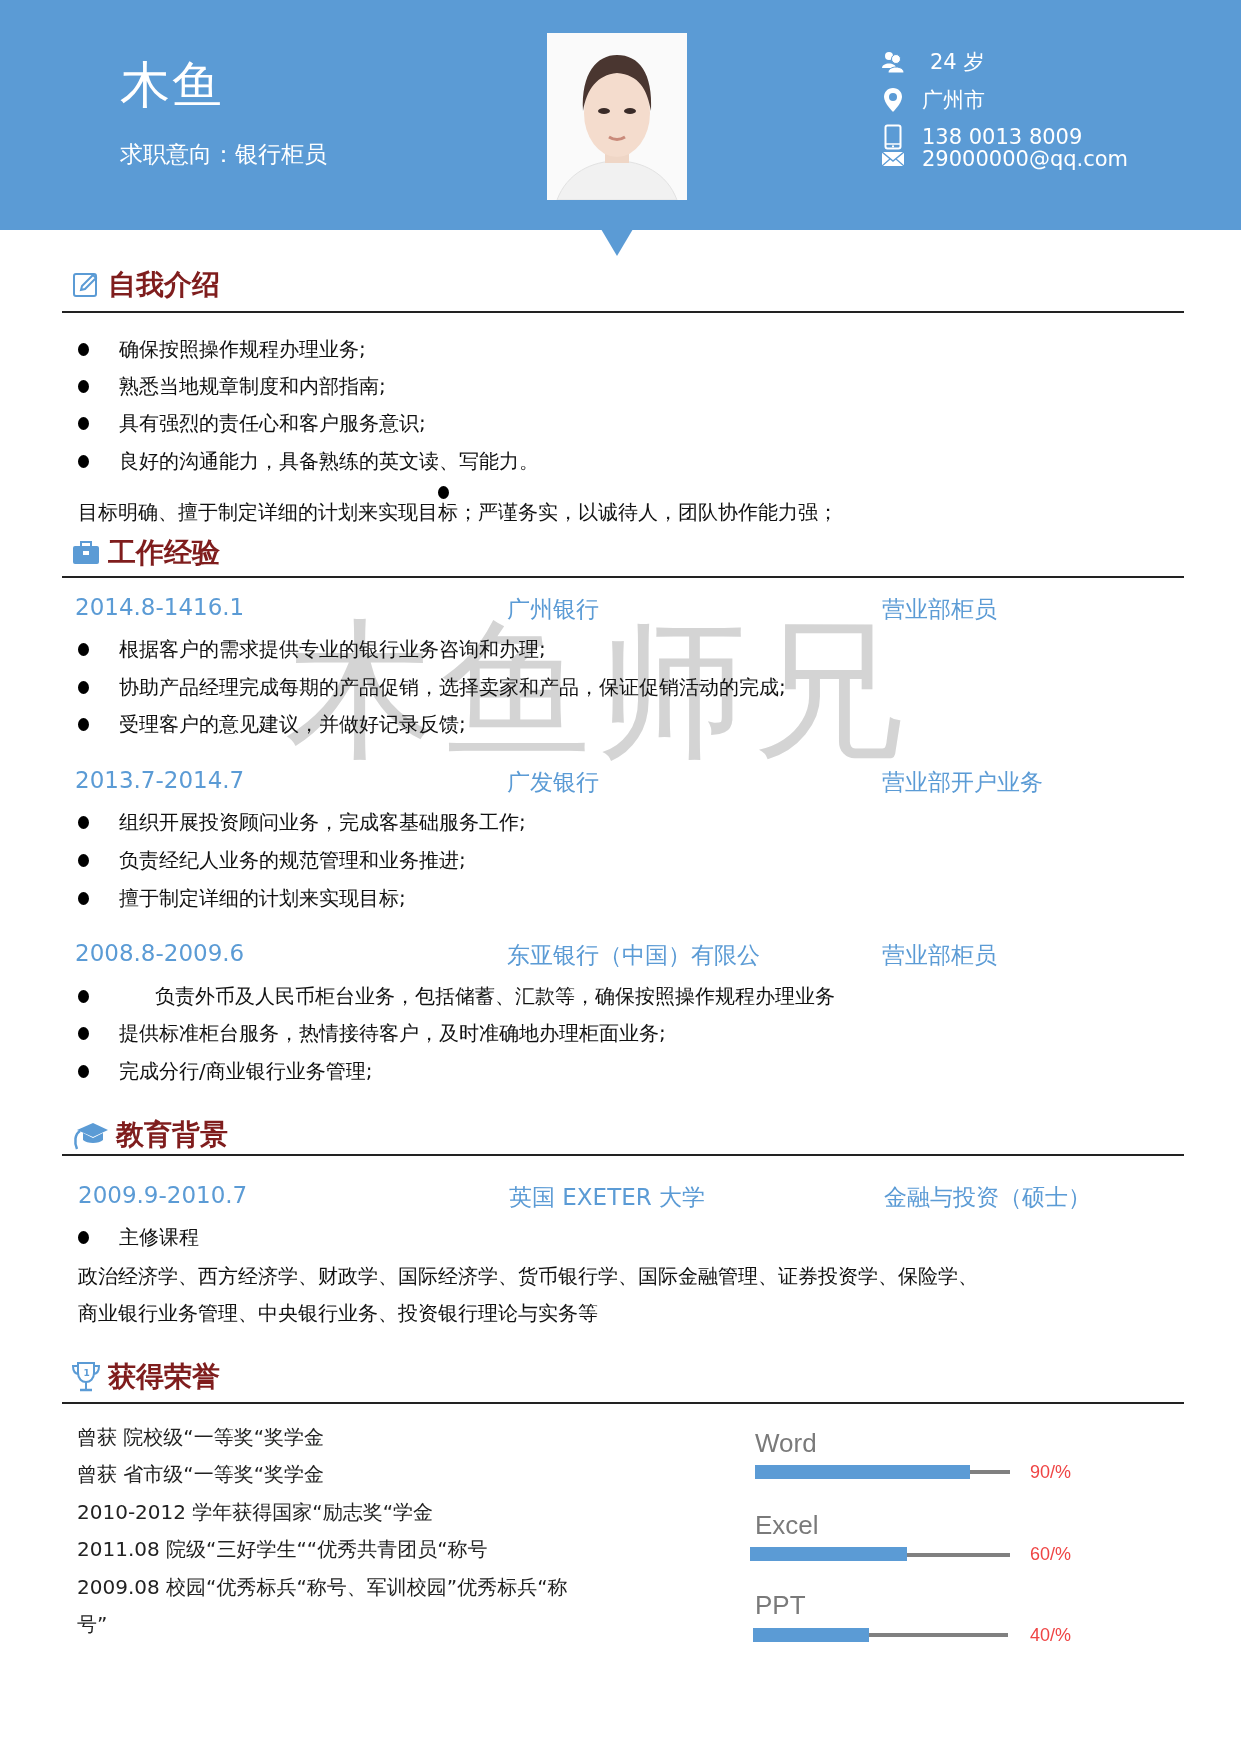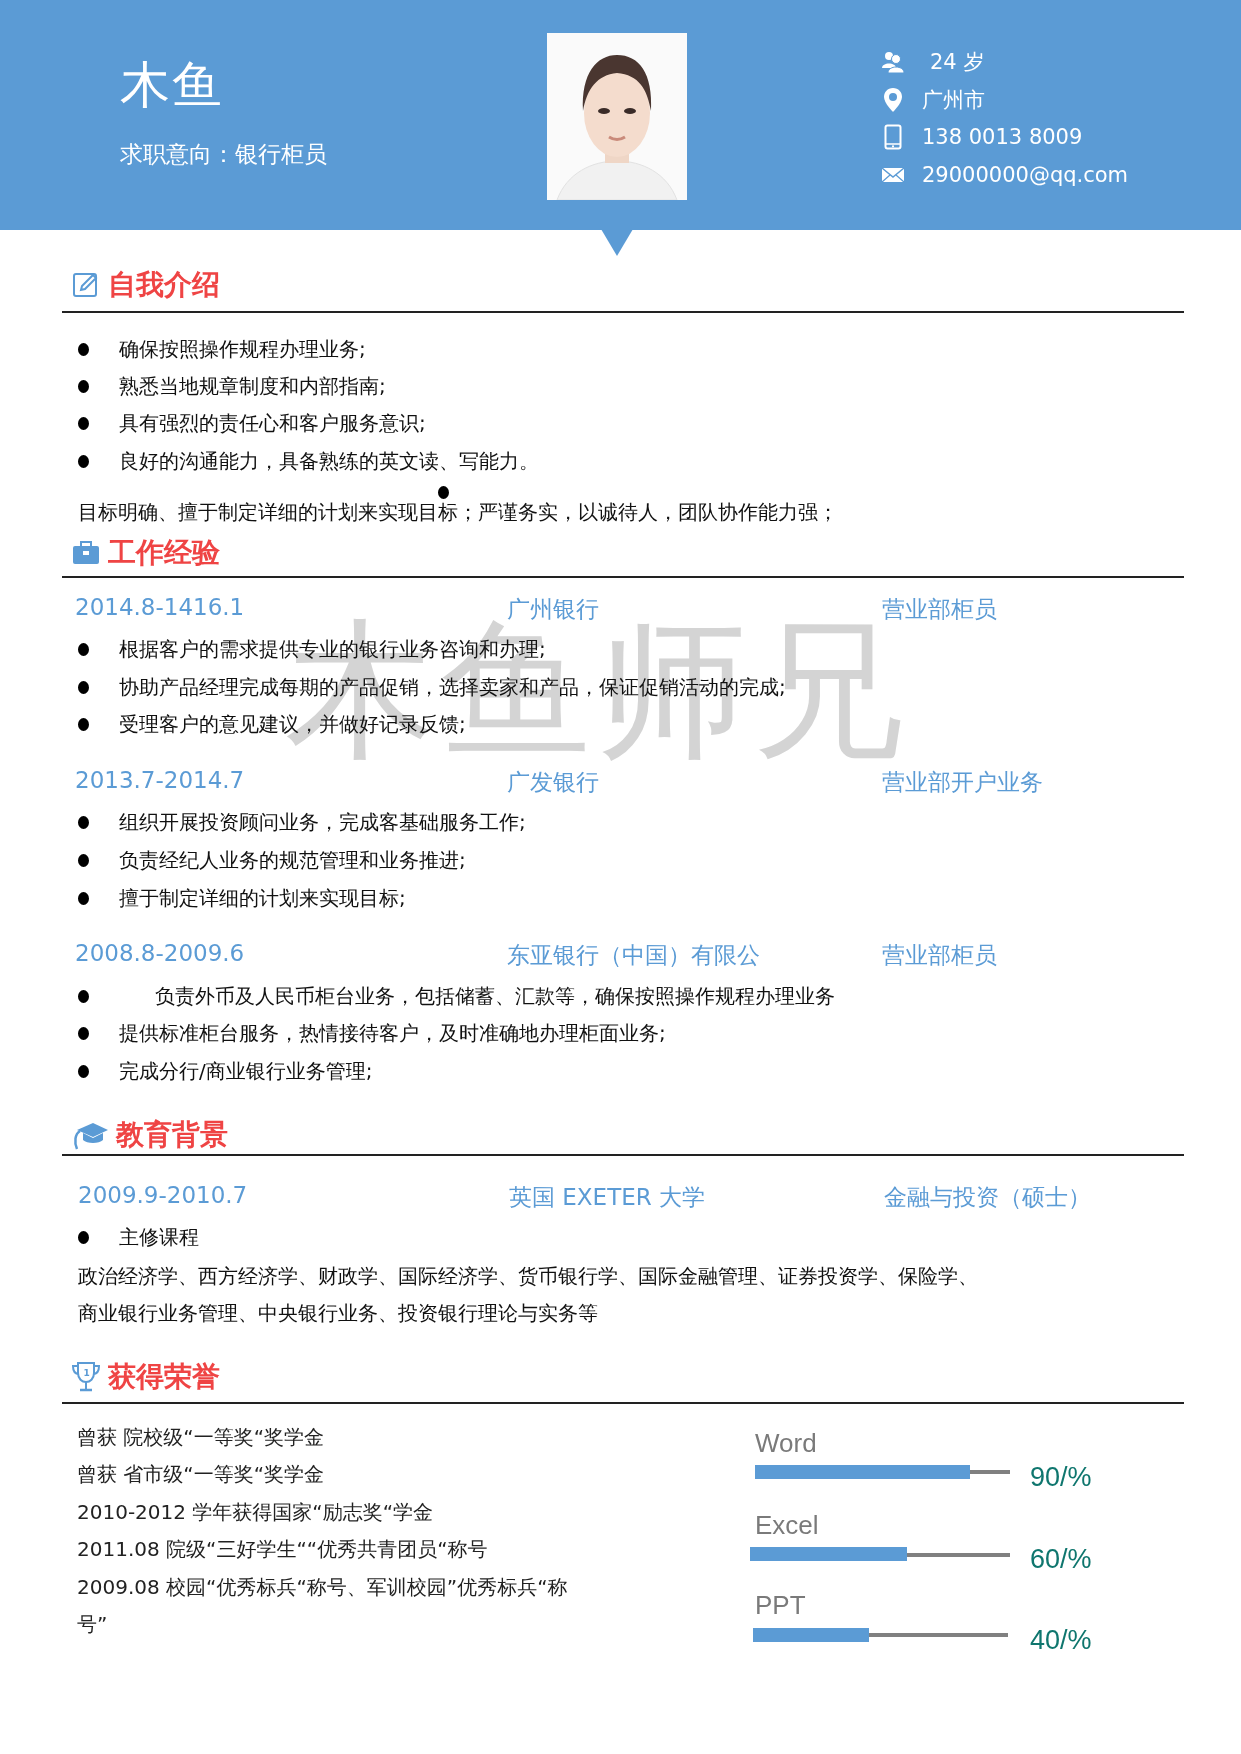--- a/index.html
+++ b/index.html
@@ -6,34 +6,34 @@
   html, body { width:1241px; height:1754px; background:#ffffff; overflow:hidden; }
   body { position:relative; font-family:"DejaVu Sans","Liberation Sans",sans-serif; color:#1a1a1a; }
   .header { position:absolute; left:0; top:0; width:1241px; height:230px; background:#5B9BD5; }
   .pointer { position:absolute; left:601px; top:229px; width:0; height:0;
     border-left:16px solid transparent; border-right:16px solid transparent; border-top:27px solid #5B9BD5; }
   .name { position:absolute; left:120px; top:58px; font-size:50px; color:#fff; line-height:1.1; letter-spacing:2px; }
   .intent { position:absolute; left:120px; top:141px; font-size:23px; color:#fff; line-height:1.2; }
   .photo { position:absolute; left:547px; top:33px; width:140px; height:167px; background:#fbfbfb; overflow:hidden; }
   .info-row { position:absolute; left:880px; height:30px; display:flex; align-items:center; color:#fff; font-size:21px; }
   .info-row .ico { width:26px; height:28px; display:flex; align-items:center; justify-content:center; margin-right:16px; }
-  .section-head { position:absolute; left:70px; display:flex; align-items:center; color:#ef4444; font-weight:bold; font-size:28px; }
+  .section-head { position:absolute; left:70px; display:flex; align-items:center; color:#7f1d1d; font-weight:bold; font-size:28px; }
   .section-head .ico { width:32px; height:32px; margin-right:6px; display:flex; align-items:center; justify-content:center; }
   .rule { position:absolute; left:62px; width:1122px; height:2px; background:#222; }
   .bullet-row { position:absolute; left:78px; display:flex; align-items:center; font-size:20px; color:#111; white-space:nowrap; }
   .bullet-row .dot { width:11px; height:13px; border-radius:50%; background:#000; margin-right:30px; }
   .job-cell { position:absolute; font-size:23px; color:#5B9BD5; white-space:nowrap; }
   .plain { position:absolute; font-size:20px; color:#111; white-space:nowrap; }
   .honor { position:absolute; left:77px; font-size:20px; color:#222; white-space:nowrap; }
   .watermark { position:absolute; left:285px; top:615px; font-size:150px; color:#d4d4d4; letter-spacing:6px; line-height:1; z-index:0; pointer-events:none; font-weight:normal; white-space:nowrap; }
   .content { position:relative; z-index:1; }
   .skill-label { position:absolute; font-family:"Liberation Sans",sans-serif; font-size:26px; color:#7a7a7a; }
   .skill-track { position:absolute; height:4px; background:#808080; }
   .skill-fill { position:absolute; height:14px; background:#5B9BD5; }
-  .skill-pct { position:absolute; font-family:"Liberation Sans",sans-serif; font-size:27px; color:#0f766e; }
+  .skill-pct { position:absolute; font-family:"Liberation Sans",sans-serif; font-size:18px; color:#ef4444; }
 </style>
 </head>
 <body>
 
 <div class="header"></div>
 <div class="pointer"></div>
 <div class="name">木鱼</div>
 <div class="intent">求职意向：银行柜员</div>
 
 <div class="photo">
@@ -72,21 +72,21 @@
 <div class="info-row" style="top:122px;">
   <span class="ico">
     <svg width="18" height="26" viewBox="0 0 18 26">
         <rect x="1.5" y="1.5" width="15" height="23" rx="2" fill="none" stroke="#fff" stroke-width="2"></rect>
         <line x1="1.5" y1="20" x2="16.5" y2="20" stroke="#fff" stroke-width="1.5"></line>
         <circle cx="9" cy="22.3" r="1.1" fill="#fff"></circle>
       </svg>
   </span>
   <span>138 0013 8009</span>
 </div>
-<div class="info-row" style="top:160px;align-items:center;">
+<div class="info-row" style="top:144px;align-items:center;">
   <span class="ico">
     <svg width="24" height="18" viewBox="0 0 24 18">
         <rect x="1" y="2" width="22" height="14" fill="#fff"></rect>
         <path d="M1 2 L12 11 L23 2" stroke="#5B9BD5" stroke-width="1.5" fill="none"></path>
         <path d="M1 16 L9 9 M23 16 L15 9" stroke="#5B9BD5" stroke-width="1.2"></path>
       </svg>
   </span>
   <span>29000000@qq.com</span>
 </div>
 

